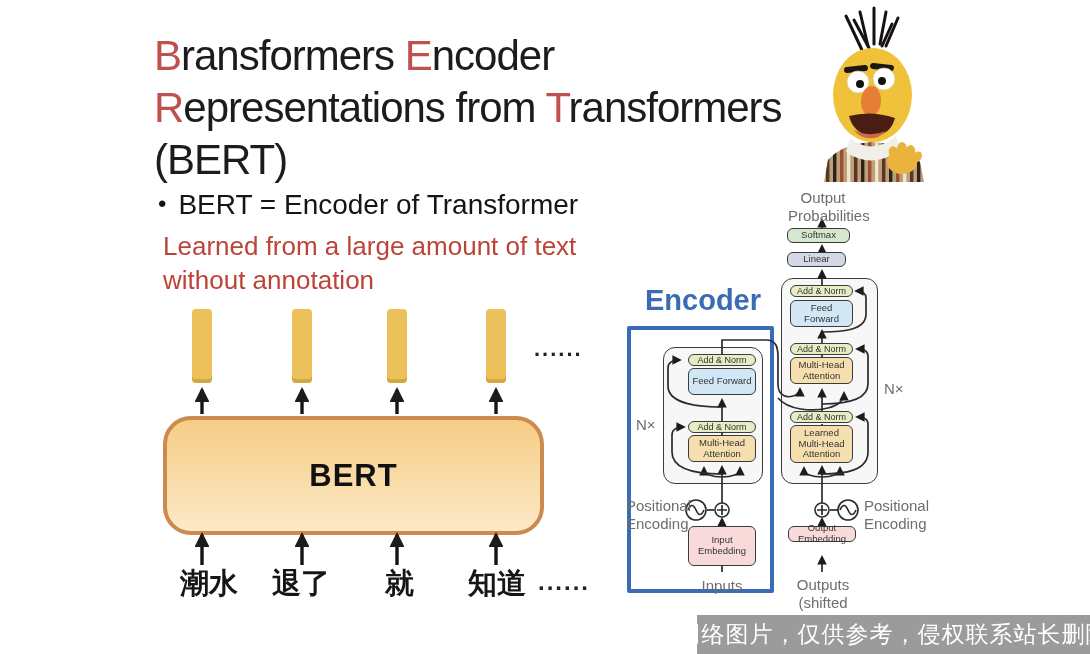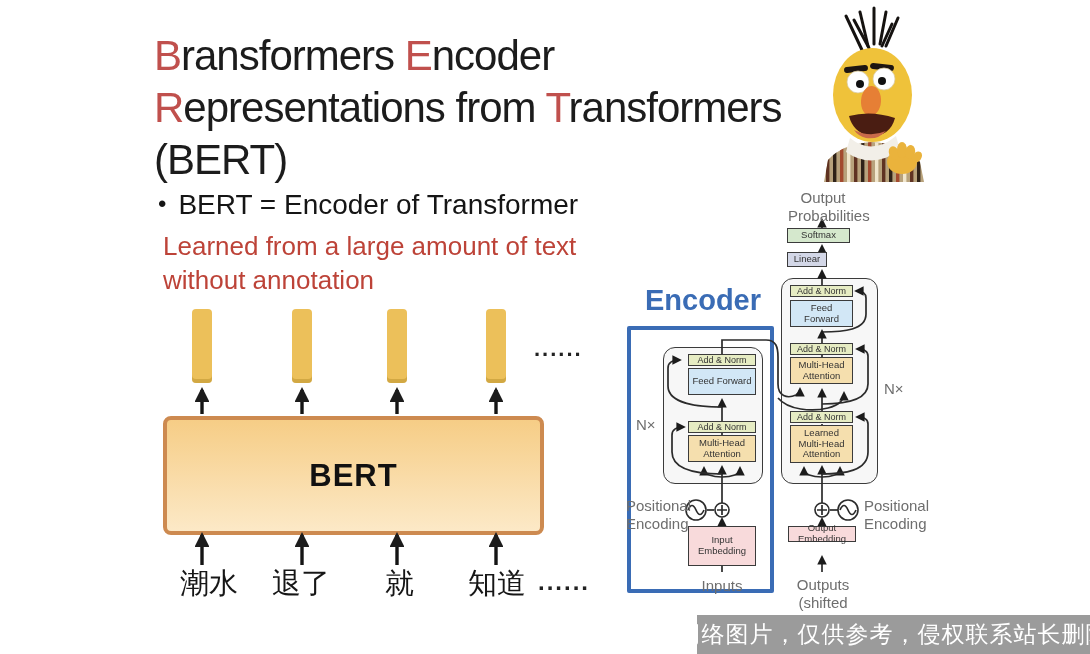--- a/index.html
+++ b/index.html
@@ -14,28 +14,28 @@
   .abs{position:absolute;}
   
   .title{left:154px;top:30px;font-size:42px;line-height:52px;letter-spacing:-1px;color:#1c1c1c;font-weight:400;}
   .title .r{color:var(--accent-red);}
   .bullet-line{left:158px;top:189px;font-size:28px;color:#151515;font-weight:500;}
   .bullet-line .mk{margin-right:12px;font-size:24px;vertical-align:2px;}
   .note{left:163px;top:229px;font-size:26px;line-height:34px;color:var(--note-red);font-weight:500;}
   
   .bar{width:20px;height:74px;top:309px;background:var(--bar-yellow);border-radius:4px;box-shadow:inset 0 -4px 0 rgba(180,140,40,.45);}
   .dots-top{left:534px;top:336px;font-size:22px;font-weight:700;letter-spacing:2px;color:#222;}
-  .bert-box{left:163px;top:416px;width:373px;height:111px;border:4px solid var(--bert-border);border-radius:8px;
+  .bert-box{left:163px;top:416px;width:373px;height:111px;border:4px solid var(--bert-border);border-radius:28px;
     background:linear-gradient(var(--bert-fill-top),var(--bert-fill-bottom));
     display:flex;align-items:center;justify-content:center;}
   .bert-box .lbl{font-size:31px;font-weight:700;letter-spacing:1px;color:#111;}
-  .tok{top:564px;font-size:29px;font-weight:400;color:#161616;white-space:nowrap;}
+  .tok{top:564px;font-size:29px;font-weight:700;color:#161616;white-space:nowrap;}
   .dots-bottom{left:538px;top:568px;font-size:24px;font-weight:700;letter-spacing:2px;color:#222;}
   
-  .tbox{box-sizing:border-box;border:1.4px solid #3b3b3b;border-radius:0;color:#333;
+  .tbox{box-sizing:border-box;border:1.4px solid #3b3b3b;border-radius:6px;color:#333;
     display:flex;align-items:center;justify-content:center;text-align:center;
     font-size:9.5px;line-height:1.12;z-index:3;padding:0 2px;}
   .an{background:var(--box-add-norm);font-size:9px;}
   .ff{background:var(--box-feed-forward);}
   .mh{background:var(--box-attention);}
   .sm{background:var(--box-softmax);}
   .ln{background:var(--box-linear);}
   .em{background:var(--box-embedding);}
   .cont{box-sizing:border-box;border:1.7px solid #3b3b3b;border-radius:12px;background:var(--container-gray);z-index:1;}
   .enc-frame{left:627px;top:326px;width:147px;height:267px;border:4px solid var(--encoder-blue);border-radius:2px;z-index:0;box-sizing:border-box;}
@@ -160,21 +160,21 @@
   <div class="abs tok" style="left:272px">退了</div>
   <div class="abs tok" style="left:385px">就</div>
   <div class="abs tok" style="left:468px">知道</div>
   <div class="abs dots-bottom">......</div>
 
   <div class="abs enc-frame"></div>
   <div class="abs enc-title">Encoder</div>
 
   <div class="abs glabel" style="left:788px;top:189px;width:70px">Output Probabilities</div>
   <div class="abs tbox sm" style="left:787px;top:228px;width:63px;height:15px">Softmax</div>
-  <div class="abs tbox ln" style="left:787px;top:252px;width:40px;height:15px">Linear</div>
+  <div class="abs tbox ln" style="left:787px;top:252px;width:59px;height:15px">Linear</div>
 
   <div class="abs cont" style="left:781px;top:278px;width:97px;height:206px"></div>
   <div class="abs cont" style="left:663px;top:347px;width:100px;height:137px"></div>
 
   <div class="abs tbox an" style="left:790px;top:285px;width:63px;height:12px">Add &amp; Norm</div>
   <div class="abs tbox ff" style="left:790px;top:300px;width:63px;height:27px">Feed Forward</div>
   <div class="abs tbox an" style="left:790px;top:343px;width:63px;height:12px">Add &amp; Norm</div>
   <div class="abs tbox mh" style="left:790px;top:357px;width:63px;height:27px">Multi-Head Attention</div>
   <div class="abs tbox an" style="left:790px;top:411px;width:63px;height:12px">Add &amp; Norm</div>
   <div class="abs tbox mh" style="left:790px;top:425px;width:63px;height:38px">Learned Multi-Head Attention</div>

